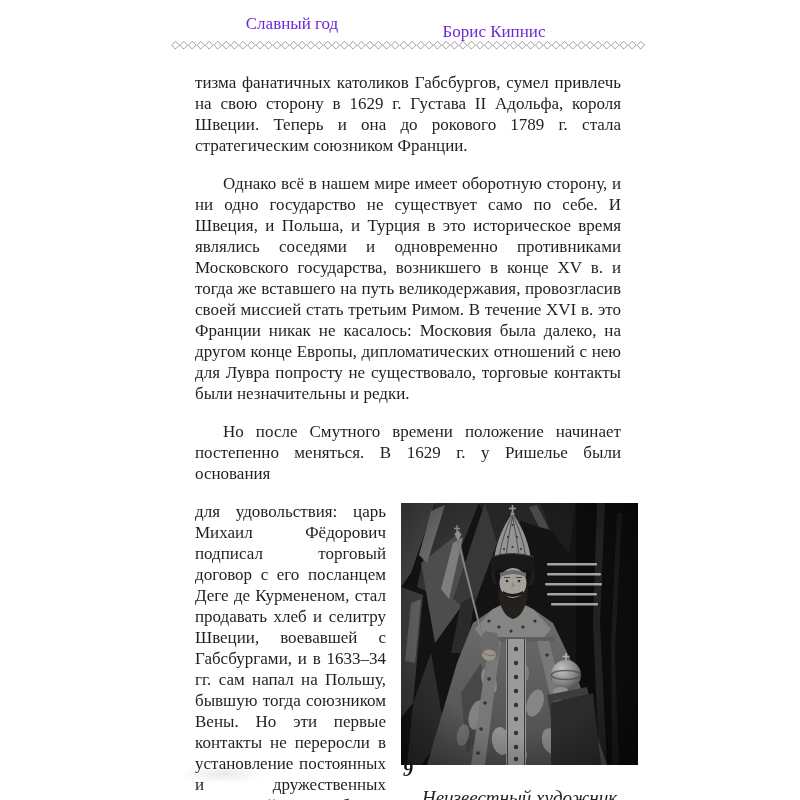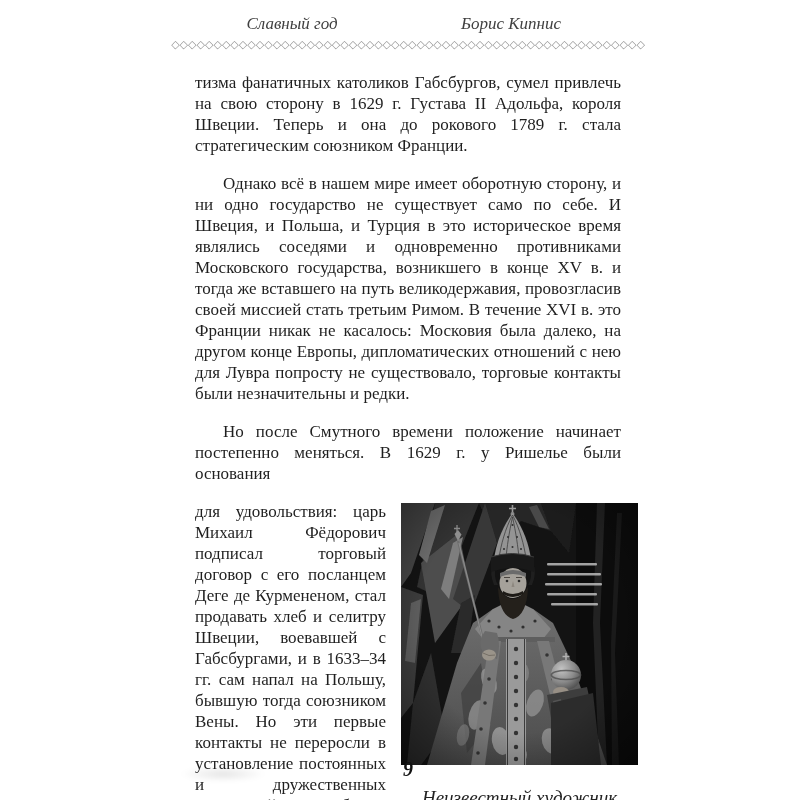--- a/index.html
+++ b/index.html
@@ -8,24 +8,24 @@
     background:#ffffff;
     font-family:"Liberation Serif","DejaVu Serif",serif;
     color:#1f1f1f;
   }
   .content {
     position:absolute; left:178px; top:14px; width:460px;
   }
   .header-row { position:relative; height:24px; }
   .header-item {
     position:absolute; transform:translateX(-50%);
-    font-style:italic; font-size:17px; color:#404040; white-space:nowrap;
+    font-size:17px; color:#6d28d9; white-space:nowrap;
   }
   .header-left  { left:114px; }
-  .header-right { left:333px; }
+  .header-right { left:316px;margin-top:8px; }
   .ornament-row {
     margin-left:-26px; width:512px; height:15px;
     overflow:hidden; white-space:nowrap; text-align:center;
     font-family:"DejaVu Sans",sans-serif;
     font-size:11px; line-height:14px; color:#8f8f8f; letter-spacing:0;
     user-select:none;
   }
   .body-text { margin-top:19px; font-size:17px; line-height:21px; text-align:justify; hyphens:auto; }
   .body-text p { margin:17px; }
   .indent { text-indent:28px; }

